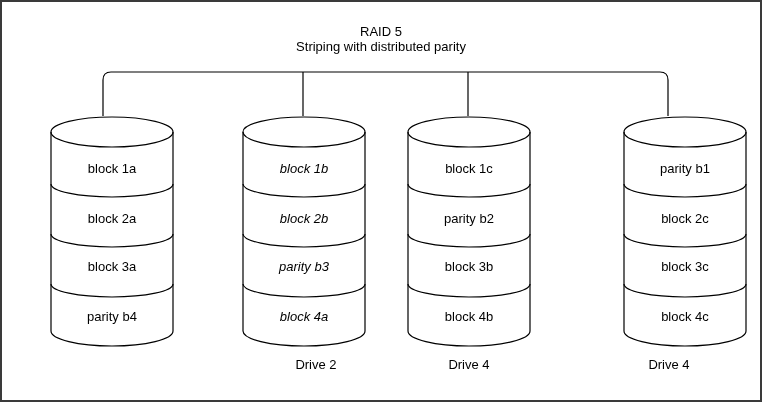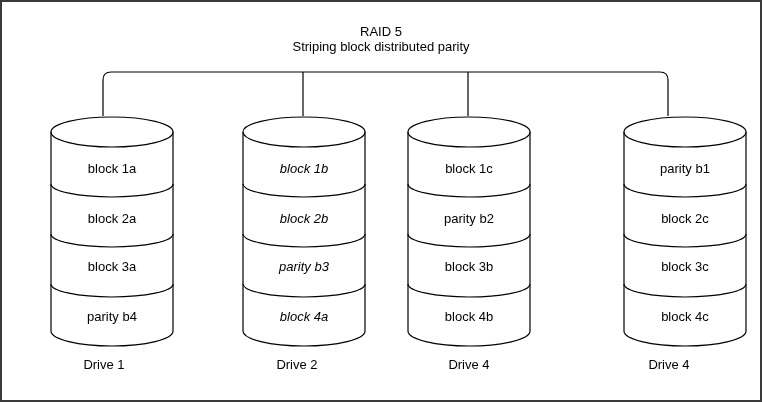--- a/index.html
+++ b/index.html
@@ -53,32 +53,32 @@
   .drive-label {
     position: absolute;
     top: 356px;
     width: 124px;
     text-align: center;
     font-size: 13px;
     line-height: 13px;
     color: #000000;
   }
   .drive-label-1 { left: 40px; }
-  .drive-label-2 { left: 233px; }
+  .drive-label-2 { left: 252px; }
   .drive-label-3 { left: 405px; }
   .drive-label-4 { left: 605px; }
 </style>
 </head>
 <body>
 
 <div class="canvas">
 
   <div class="title">
     <div>RAID 5</div>
-    <div>Striping block distributed parity</div>
+    <div>Striping with distributed parity</div>
   </div>
 
   <svg class="connector-svg" viewBox="0 0 762 402" xmlns="http://www.w3.org/2000/svg">
     <path d="M101,114 L101,78 Q101,70 109,70 L658,70 Q666,70 666,78 L666,114" fill="none" stroke="#000000" stroke-width="1.2"></path>
     <path d="M301,70 L301,114" fill="none" stroke="#000000" stroke-width="1.2"></path>
     <path d="M466,70 L466,114" fill="none" stroke="#000000" stroke-width="1.2"></path>
   </svg>
 
   <div class="drive drive-1">
     <svg width="124" height="232" viewBox="0 0 124 232" xmlns="http://www.w3.org/2000/svg">
@@ -129,18 +129,17 @@
       <path d="M1,69 A61,13 0 0 0 123,69" fill="none" stroke="#000000" stroke-width="1.2"></path>
       <path d="M1,119 A61,13 0 0 0 123,119" fill="none" stroke="#000000" stroke-width="1.2"></path>
       <path d="M1,169 A61,13 0 0 0 123,169" fill="none" stroke="#000000" stroke-width="1.2"></path>
       <text x="62" y="58" text-anchor="middle">parity b1</text>
       <text x="62" y="108" text-anchor="middle">block 2c</text>
       <text x="62" y="156" text-anchor="middle">block 3c</text>
       <text x="62" y="206" text-anchor="middle">block 4c</text>
     </svg>
   </div>
 
-  <div class="drive-label drive-label-1">Drive 1</div>
   <div class="drive-label drive-label-2">Drive 2</div>
   <div class="drive-label drive-label-3">Drive 4</div>
   <div class="drive-label drive-label-4">Drive 4</div>
 
 </div>
 
 </body></html>

